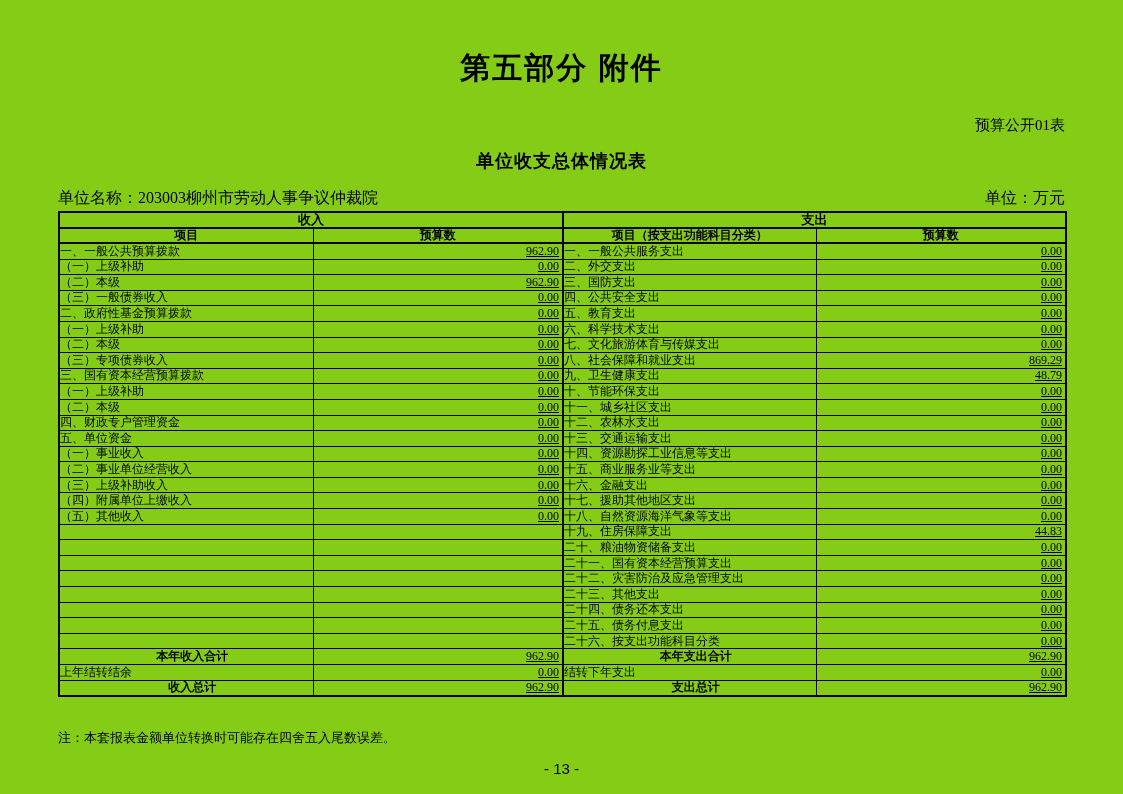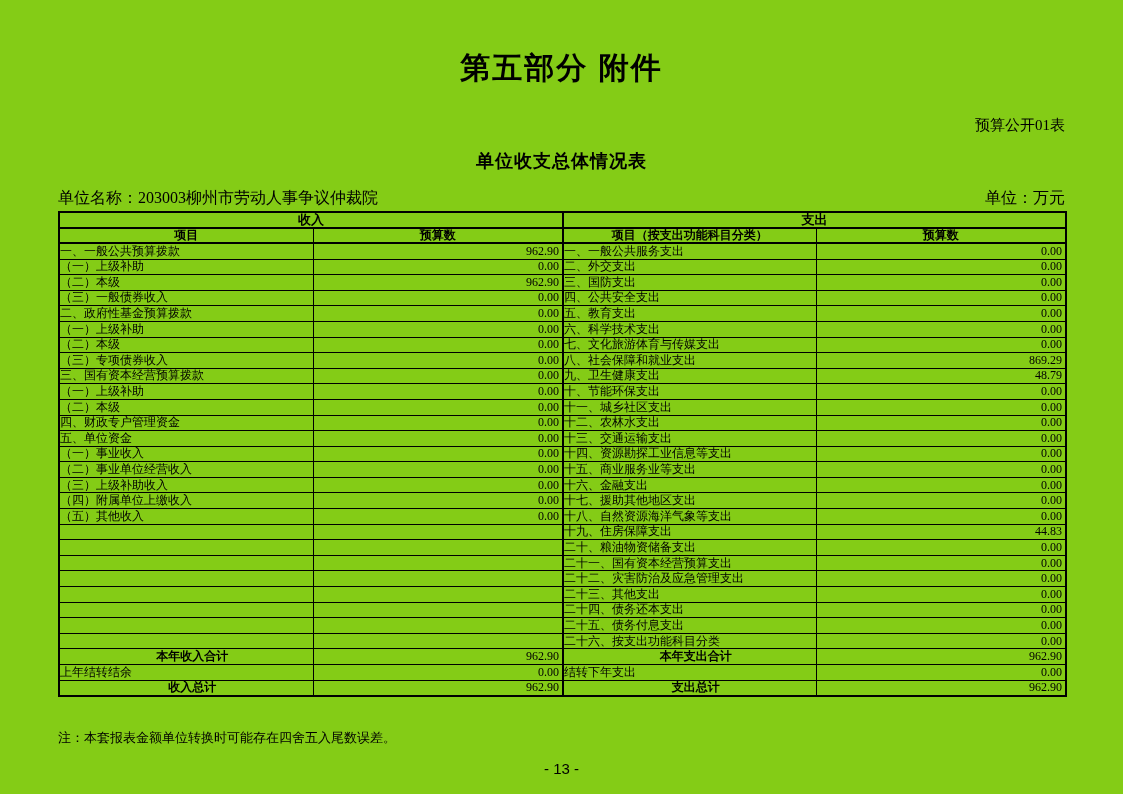--- a/index.html
+++ b/index.html
@@ -67,21 +67,21 @@
     height: 15px;
     font-weight: 700;
     text-align: center;
     border-radius: 7px;
   }
   tr.section-row th { font-size: 13px; border-bottom: 2px solid #000; }
   tr.col-header-row th { font-size: 12px; border-bottom: 2px solid #000; }
   .budget-table tbody td { height: 15.6px; font-size: 12px; }
   td.item { text-align: left; }
   td.item.indent { }
-  td.val { text-align: right; padding-right: 3px; }
+  td.val { text-align: right; padding-right: 3px; text-decoration: underline; }
   td.total-label { text-align: center; font-weight: 700; padding-left: 12px; }
   .div-left { border-left: 2px solid #000 !important; }
   .note {
     position: absolute;
     top: 729px; left: 58px;
     font-size: 13px;
   }
   .page-number {
     position: absolute;
     top: 760px; left: 0; right: 0;

